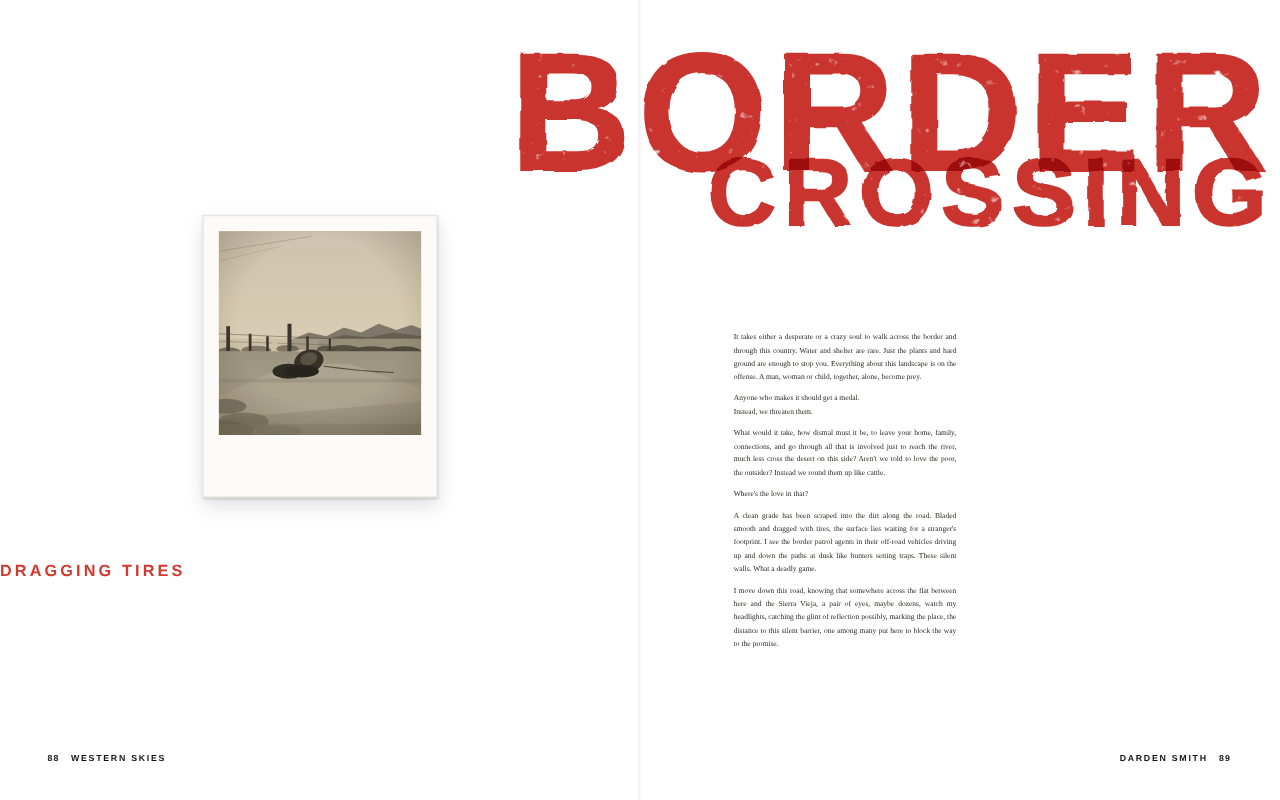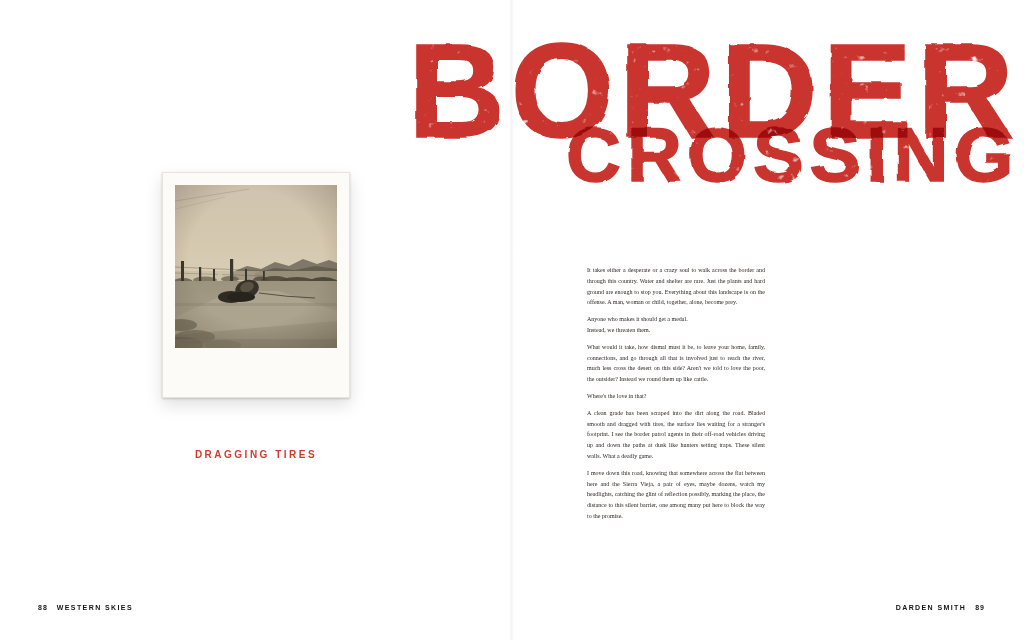--- a/index.html
+++ b/index.html
@@ -48,22 +48,22 @@
     position:absolute;left:12px;top:12px;width:162px;height:163px;
     overflow:hidden;
     box-shadow:inset 0 0 0 1px rgba(95,85,60,0.25);
     background:#d6c9ae;
   }
   .photo svg{display:block;filter:blur(0.4px) contrast(0.96);}
 
   
   .caption{
     position:absolute;left:0;top:449px;width:512px;
-    text-align:center;
-    font-size:10px;font-weight:700;letter-spacing:2.5px;
+    text-align:left;
+    font-size:13px;font-weight:700;letter-spacing:2.5px;
     color:var(--caption-red,#d23a2f);
   }
 
   
   .body-col{
     position:absolute;left:587px;top:265px;width:178px;
     font-family:"Liberation Serif",serif;
     font-size:6px;line-height:10.8px;
     color:#2b2622;
   }

